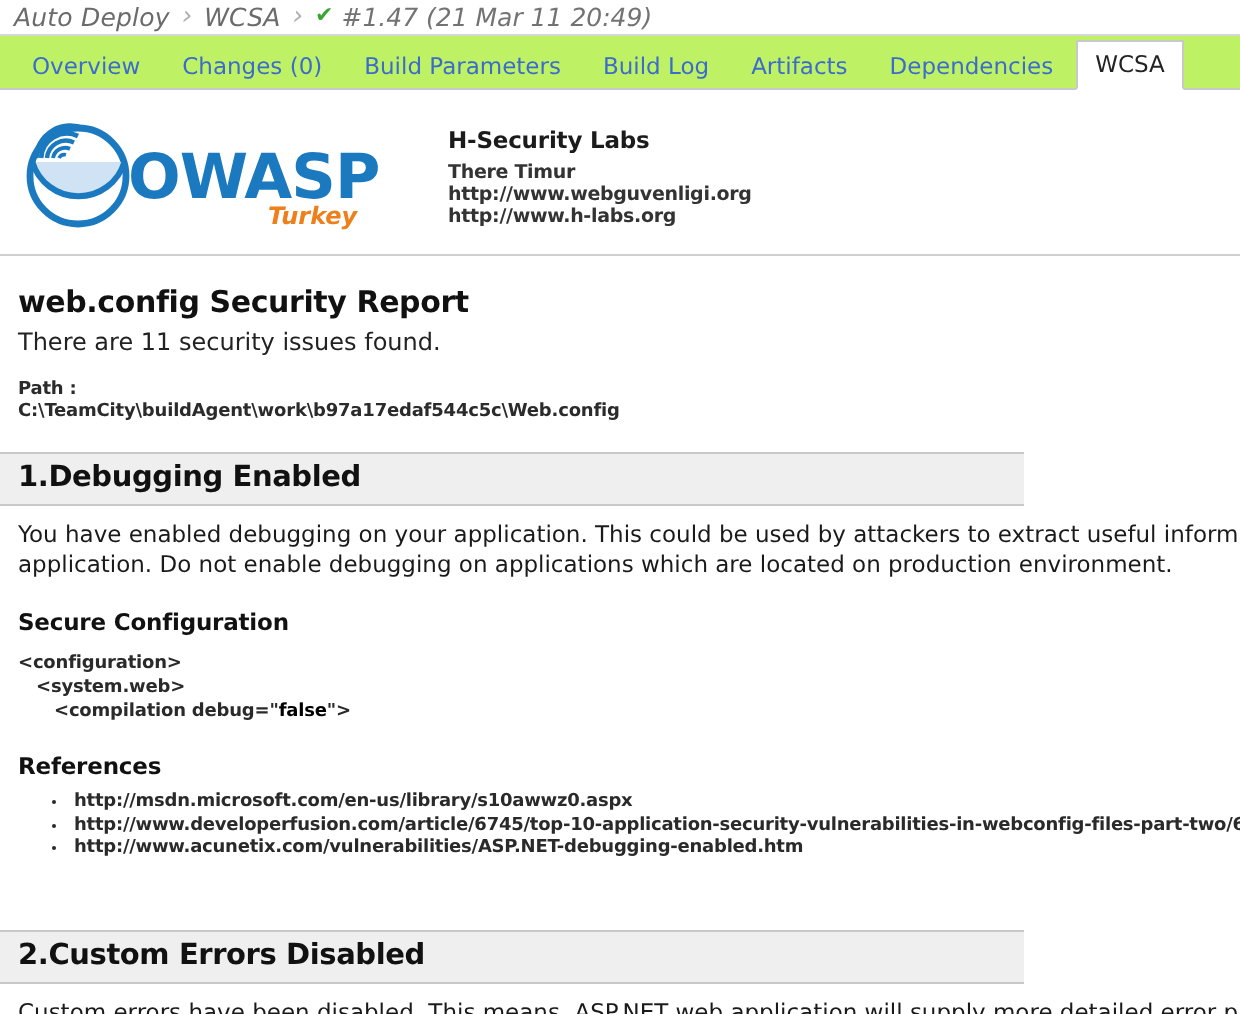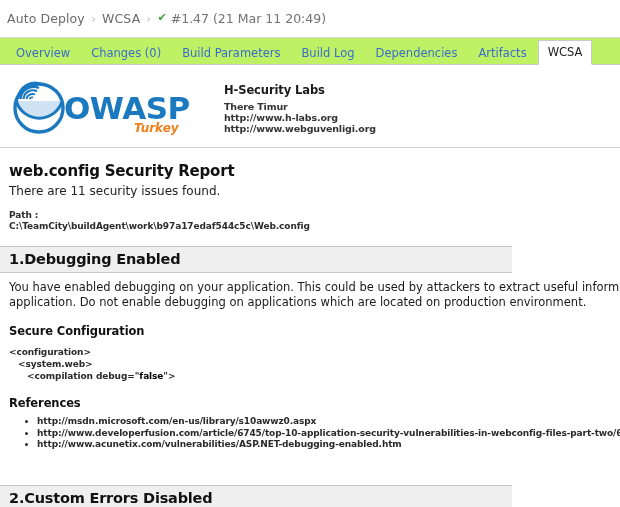--- a/index.html
+++ b/index.html
@@ -11,28 +11,29 @@
     width: 620px;
     height: 507px;
     overflow: hidden;
     font-family: "DejaVu Sans", "Liberation Sans", sans-serif;
     font-size: 11px;
     color: #000000;
   }
 
   
   .breadcrumb-bar {
-    height: 38px;
+    height: 18px;
     background: #ffffff;
     border-bottom: 1px solid #d6d6d6;
     display: flex;
     align-items: center;
     padding: 0 0 0 7px;
     box-sizing: border-box;
     white-space: nowrap;
+    font-style: italic;
   }
   .crumb-link {
     color: #6b6b6b;
     font-size: 12.5px;
     text-decoration: none;
     letter-spacing: 0.1px;
   }
   .crumb-sep {
     color: #b0b0b0;
     font-size: 13px;
@@ -224,22 +225,22 @@
   <span class="crumb-sep">›</span>
   <span class="crumb-check">✔</span>
   <span class="crumb-current">#1.47 (21 Mar 11 20:49)</span>
 </div>
 
 <div class="tab-strip">
   <div class="tab">Overview</div>
   <div class="tab">Changes (0)</div>
   <div class="tab">Build Parameters</div>
   <div class="tab">Build Log</div>
+  <div class="tab">Artifacts</div>
   <div class="tab">Dependencies</div>
-  <div class="tab">Artifacts</div>
   <div class="tab active">WCSA</div>
 </div>
 
 <div class="report">
 
   <div class="brand-row">
     <svg class="owasp-logo" viewBox="0 0 186 58">
       <path d="M31 5 A24 24 0 1 0 31 53 A24 24 0 1 0 31 5 Z" fill="none" stroke="#1b79c0" stroke-width="3.4"></path>
       <path d="M8.2 22 A24 24 0 0 0 54.2 22 Z" fill="#cfe3f4"></path>
       <path d="M8.2 22 A24 24 0 0 0 54.2 22" fill="none" stroke="#1b79c0" stroke-width="3"></path>
@@ -248,22 +249,22 @@
       <path d="M15.5 20 A9.5 9.5 0 0 1 29 12.2" fill="none" stroke="#1b79c0" stroke-width="2.2"></path>
       <path d="M18.5 20 A6.2 6.2 0 0 1 27 15.4" fill="none" stroke="#1b79c0" stroke-width="2"></path>
       <path d="M21.5 20 A3.2 3.2 0 0 1 25 18.4" fill="none" stroke="#1b79c0" stroke-width="1.8"></path>
       <text x="56" y="40" font-family="'DejaVu Sans','Liberation Sans',sans-serif" font-size="31" font-weight="bold" fill="#1b79c0" letter-spacing="-0.5">OWASP</text>
       <text x="126" y="53" font-family="'DejaVu Sans','Liberation Sans',sans-serif" font-size="12" font-weight="bold" font-style="italic" fill="#ee7f1a">Turkey</text>
     </svg>
 
     <div class="labs-block">
       <div class="labs-title">H-Security Labs</div>
       <div class="labs-line">There Timur</div>
+      <div class="labs-line">http://www.webguvenligi.org</div>
       <div class="labs-line">http://www.h-labs.org</div>
-      <div class="labs-line">http://www.webguvenligi.org</div>
     </div>
   </div>
 
   <hr class="hr-rule">
 
   <div class="section-pad">
     <div class="report-title">web.config Security Report</div>
     <div class="issue-count">There are 11 security issues found.</div>
     <div class="path-label">Path :</div>
     <div class="path-value">C:\TeamCity\buildAgent\work\b97a17edaf544c5c\Web.config</div>

